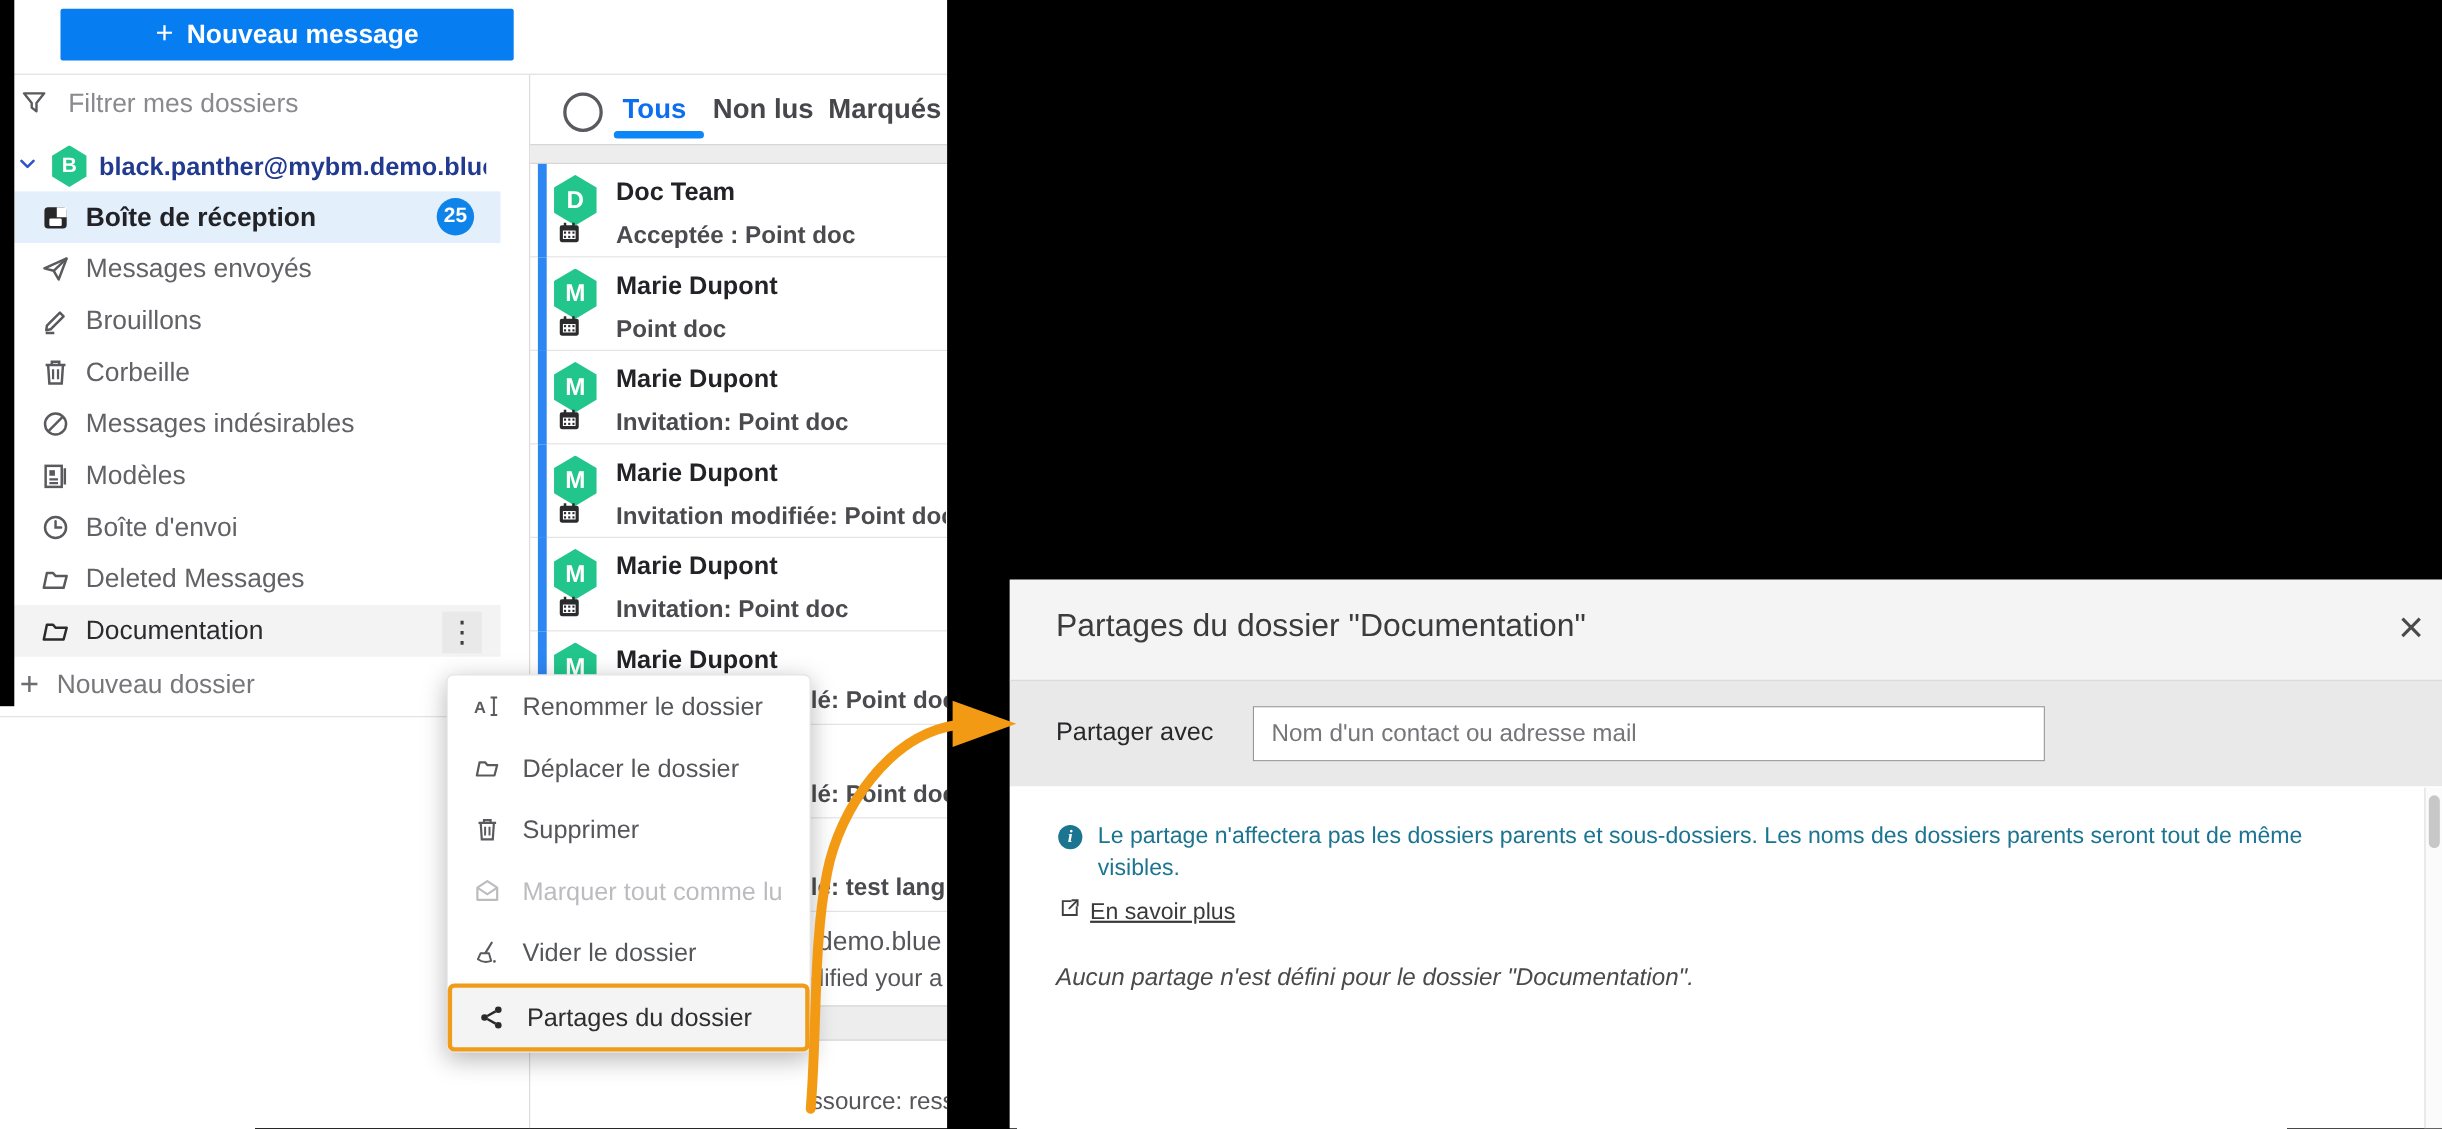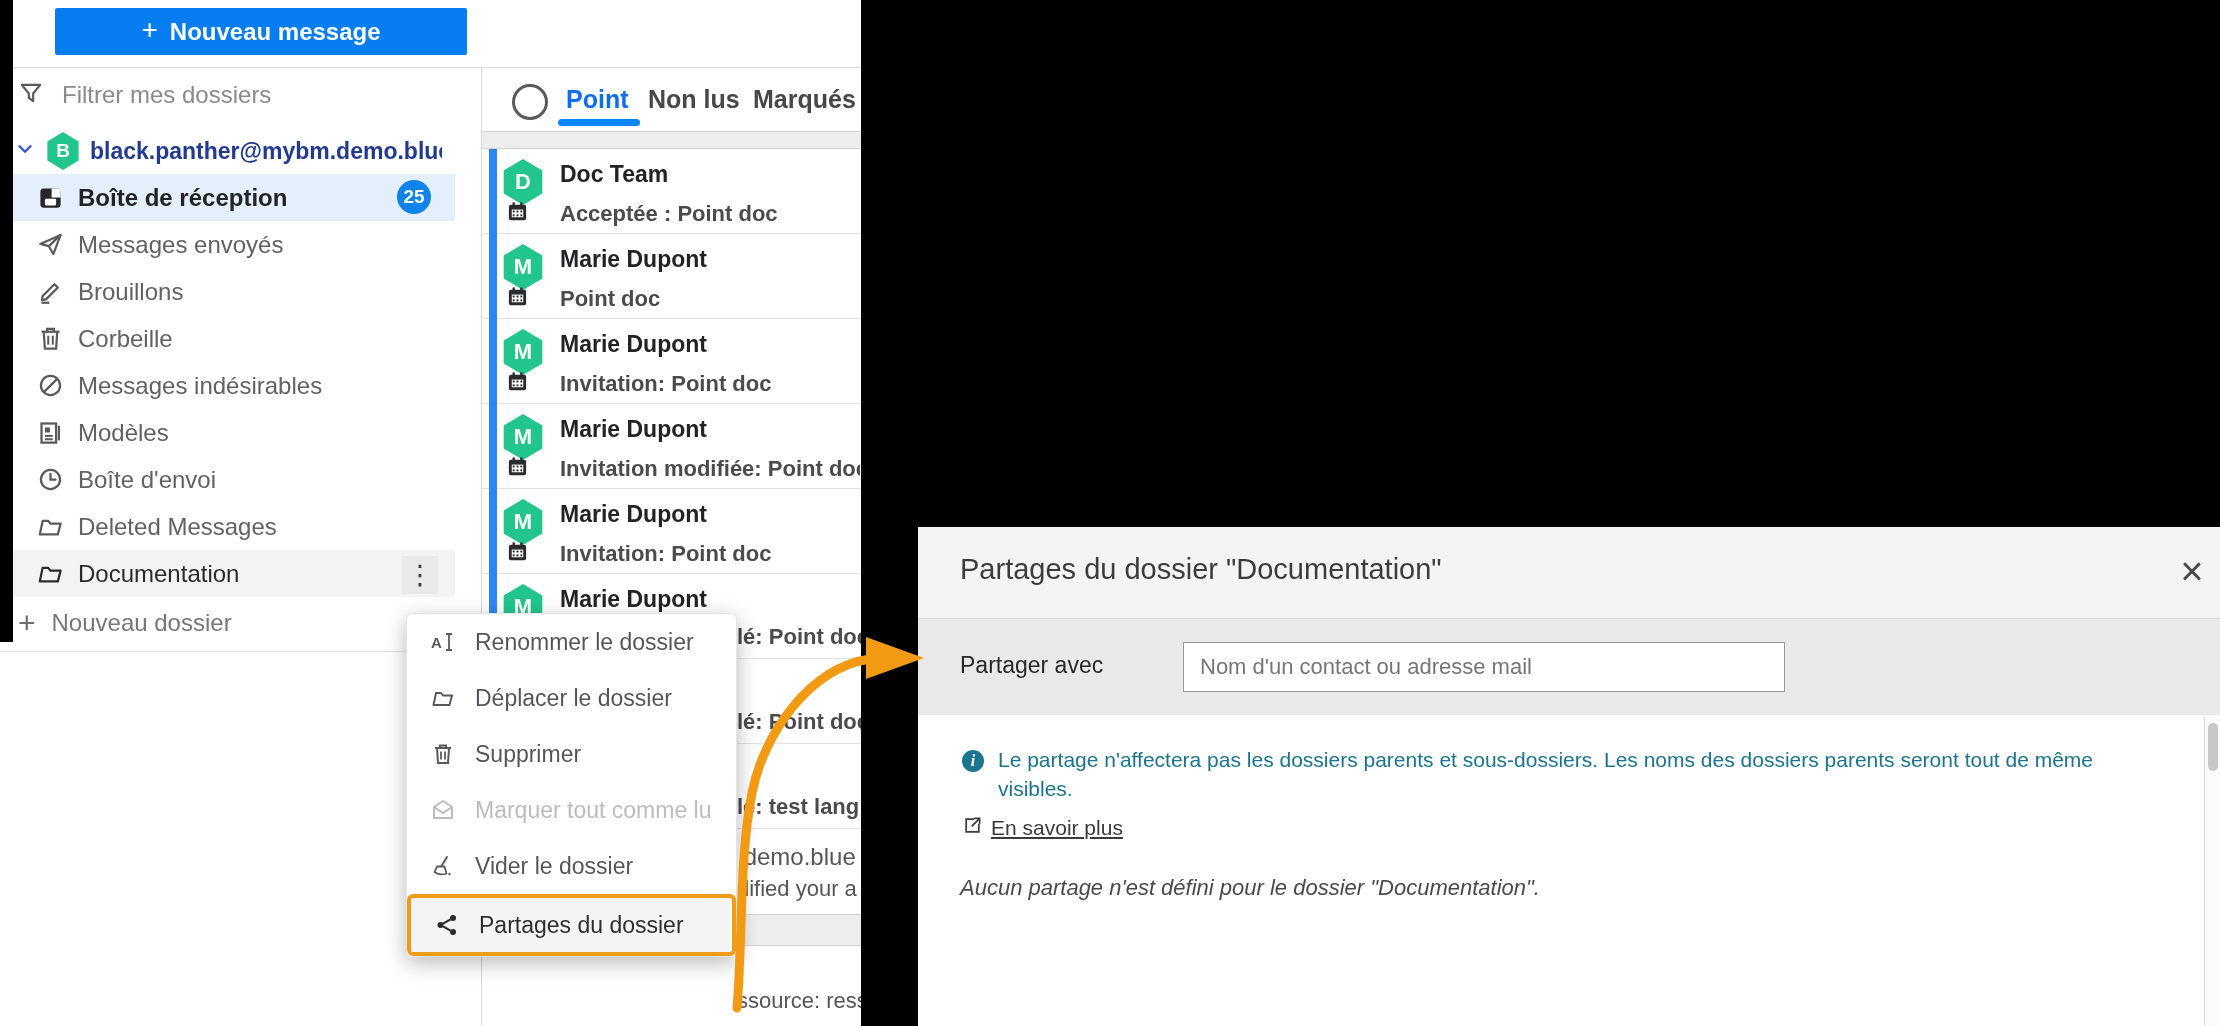--- a/index.html
+++ b/index.html
@@ -72,22 +72,22 @@
   .arrow-svg{left:690px;top:630px;z-index:30;pointer-events:none;}
   
   .modal{left:918px;top:527px;width:1302px;height:499px;background:#fff;z-index:25;}
   .modal-header{position:absolute;left:0;top:0;width:100%;height:92px;background:#f4f4f4;
     border-bottom:1px solid #d8d8d8;box-sizing:border-box;}
   .modal-title{position:absolute;left:42px;top:26px;font-size:29px;color:#3c3c3e;}
   .modal-close{position:absolute;left:1252px;top:18px;width:44px;height:52px;font-size:40px;color:#4a4a4a;
     display:flex;align-items:center;justify-content:center;cursor:pointer;font-weight:300;}
   .share-band{position:absolute;left:0;top:92px;width:100%;height:96px;background:#e9e9e9;}
   .share-label{position:absolute;left:42px;top:33px;font-size:23px;font-weight:normal;color:#28282b;}
-  .share-input{position:absolute;left:221px;top:23px;width:602px;height:50px;border:1px solid #979797;
-    box-sizing:border-box;padding:16px 16px;font-size:22px;color:#3c3c40;font-family:inherit;outline:none;background:#fff;margin-left:44px;}
+  .share-input{position:absolute;left:221px;top:23px;width:720px;height:50px;border:1px solid #979797;
+    box-sizing:border-box;padding:16px 16px;font-size:22px;color:#3c3c40;font-family:inherit;outline:none;background:#fff;}
   .share-input::placeholder{color:#75757a;}
   .modal-content{position:absolute;left:0;top:188px;width:100%;height:311px;background:#fff;}
   .info-icon{position:absolute;left:44px;top:35px;width:22px;height:22px;border-radius:50%;background:#1b7490;
     color:#fff;font-size:16px;font-weight:bold;display:flex;align-items:center;justify-content:center;
     font-family:"Liberation Serif","DejaVu Serif",serif;font-style:italic;}
   .info-text{position:absolute;left:80px;top:30px;width:1115px;font-size:21px;line-height:29px;color:#1b7490;}
   .learn-more{position:absolute;left:45px;top:101px;display:flex;align-items:center;gap:9px;cursor:pointer;}
   .learn-more span{font-size:21px;color:#3a3a3c;text-decoration:underline;}
   .empty-text{position:absolute;left:42px;top:160px;font-size:22px;font-style:italic;color:#4a4a4d;}
   .scroll-track{position:absolute;left:1286px;top:1px;width:16px;height:310px;background:#fbfbfb;border-left:1px solid #dcdcdc;}
@@ -220,21 +220,21 @@
 
     <div class="abs new-folder">
       <span class="plus">+</span>
       <span>Nouveau dossier</span>
     </div>
     <div class="abs side-bottom-line"></div>
 
     <div class="abs v-divider"></div>
 
     <div class="abs select-circle"></div>
-    <div class="abs tab active" style="left:566px;top:85px;">Point</div>
+    <div class="abs tab active" style="left:566px;top:85px;">Tous</div>
     <div class="abs tab-underline"></div>
     <div class="abs tab" style="left:648px;top:85px;">Non lus</div>
     <div class="abs tab" style="left:753px;top:85px;">Marqués</div>
 
     <div class="abs list-strip" style="top:131px;height:18px;"></div>
 
     <div class="abs messages">
 
       <div class="msg-row">
         <div class="bar"></div>

